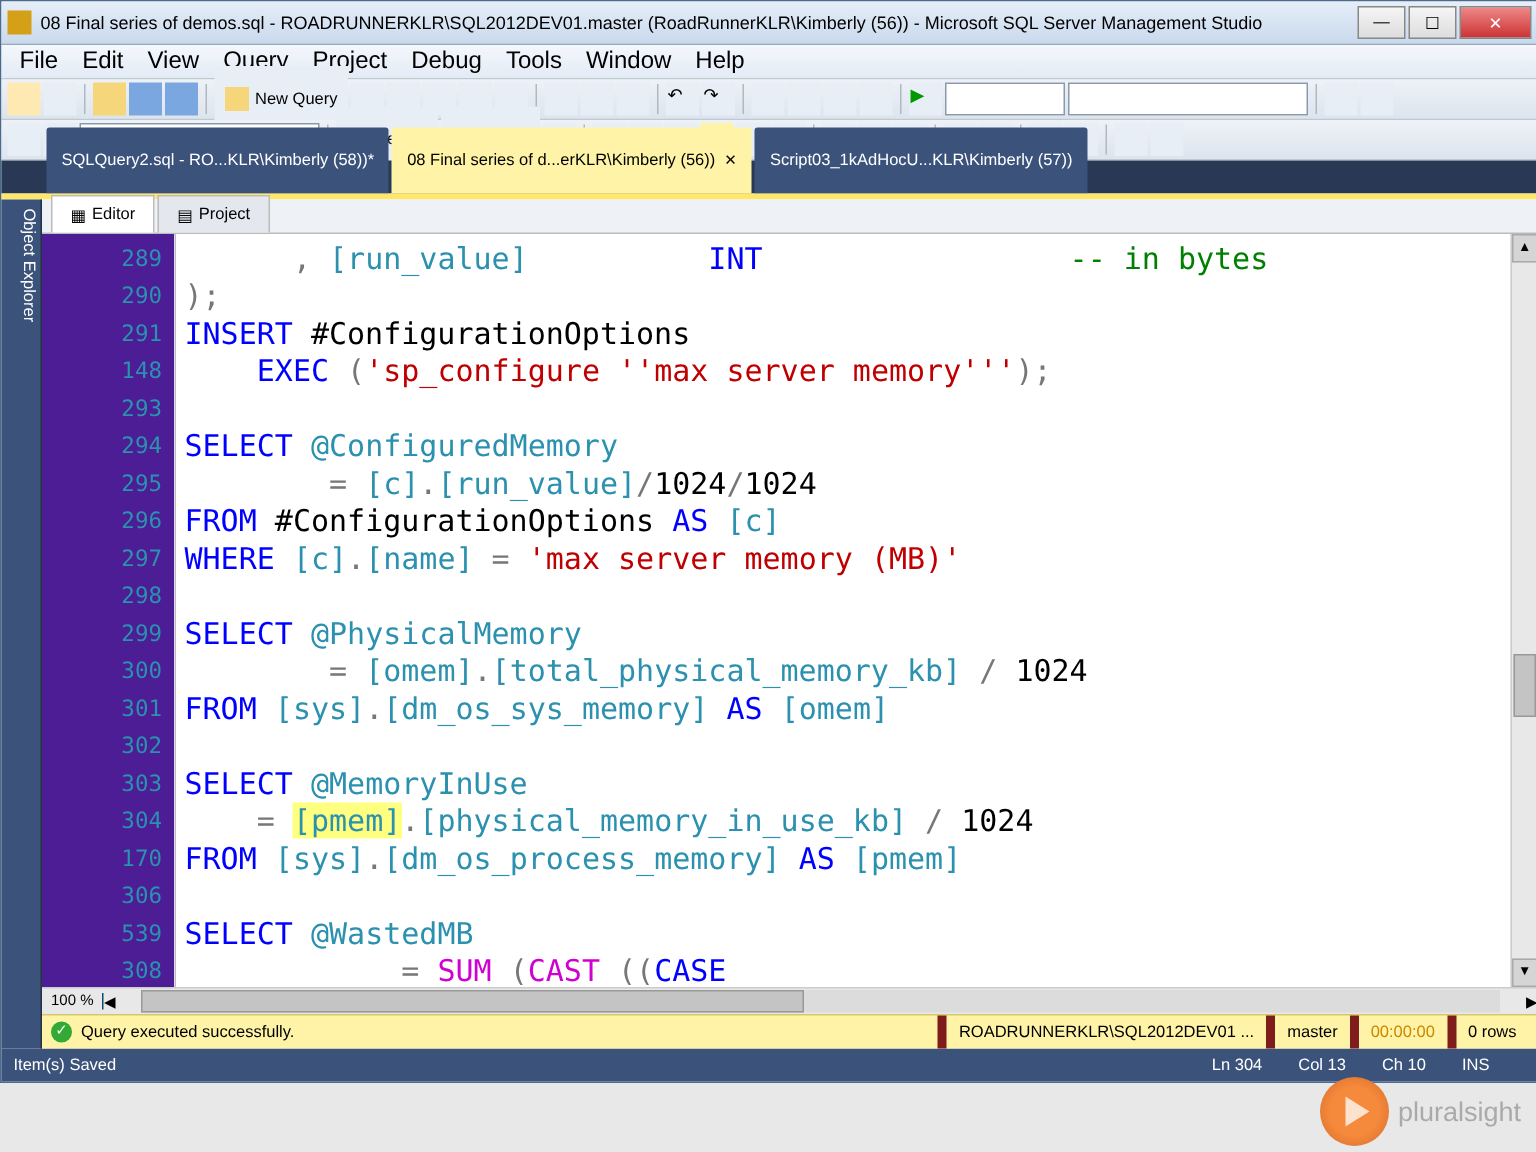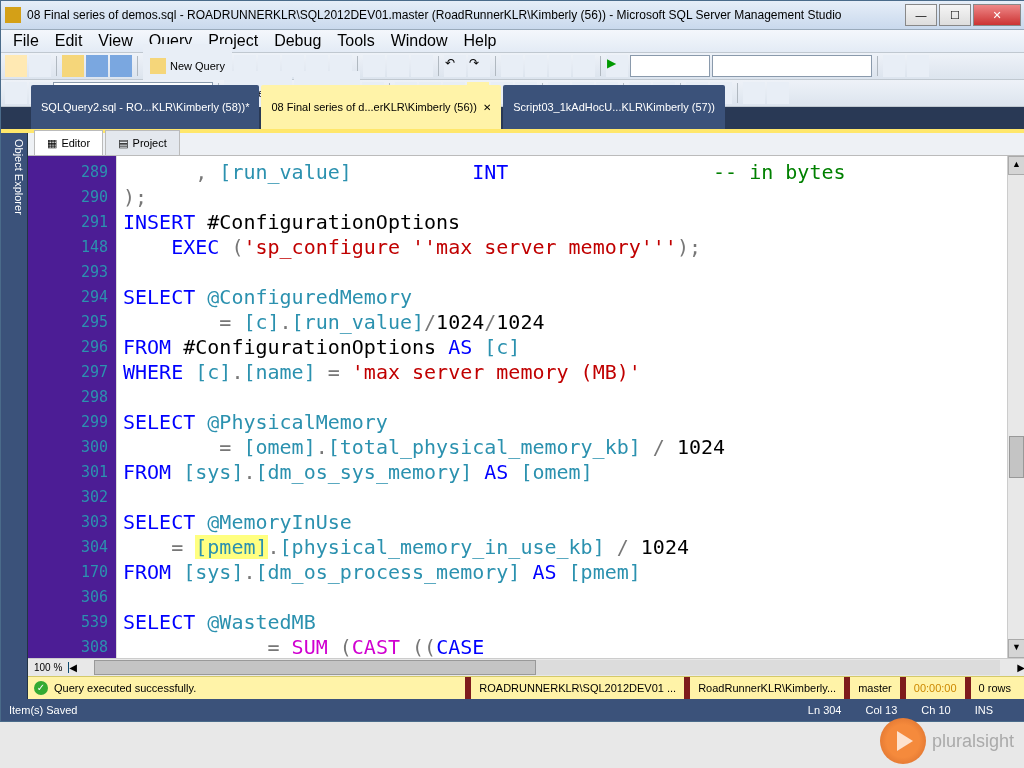--- a/index.html
+++ b/index.html
@@ -214,21 +214,20 @@
         <div class="hscroll">
             <div class="thumb"></div>
           </div>
         <span>▶</span>
       </div>
       <div class="statusyellow">
         <div class="ok">✓</div>
         <span>Query executed successfully.</span>
         <div class="spacer"></div>
         <div class="seg">ROADRUNNERKLR\SQL2012DEV01 ...</div>
-        <div class="seg">RoadRunnerKLR\Kimberly...</div>
         <div class="seg">master</div>
         <div class="seg" style="color:#c80">00:00:00</div>
         <div class="seg">0 rows</div>
       </div>
     </div>
   </div>
 
   <div class="statusblue">
     <span>Item(s) Saved</span>
     <div class="spacer"></div>

